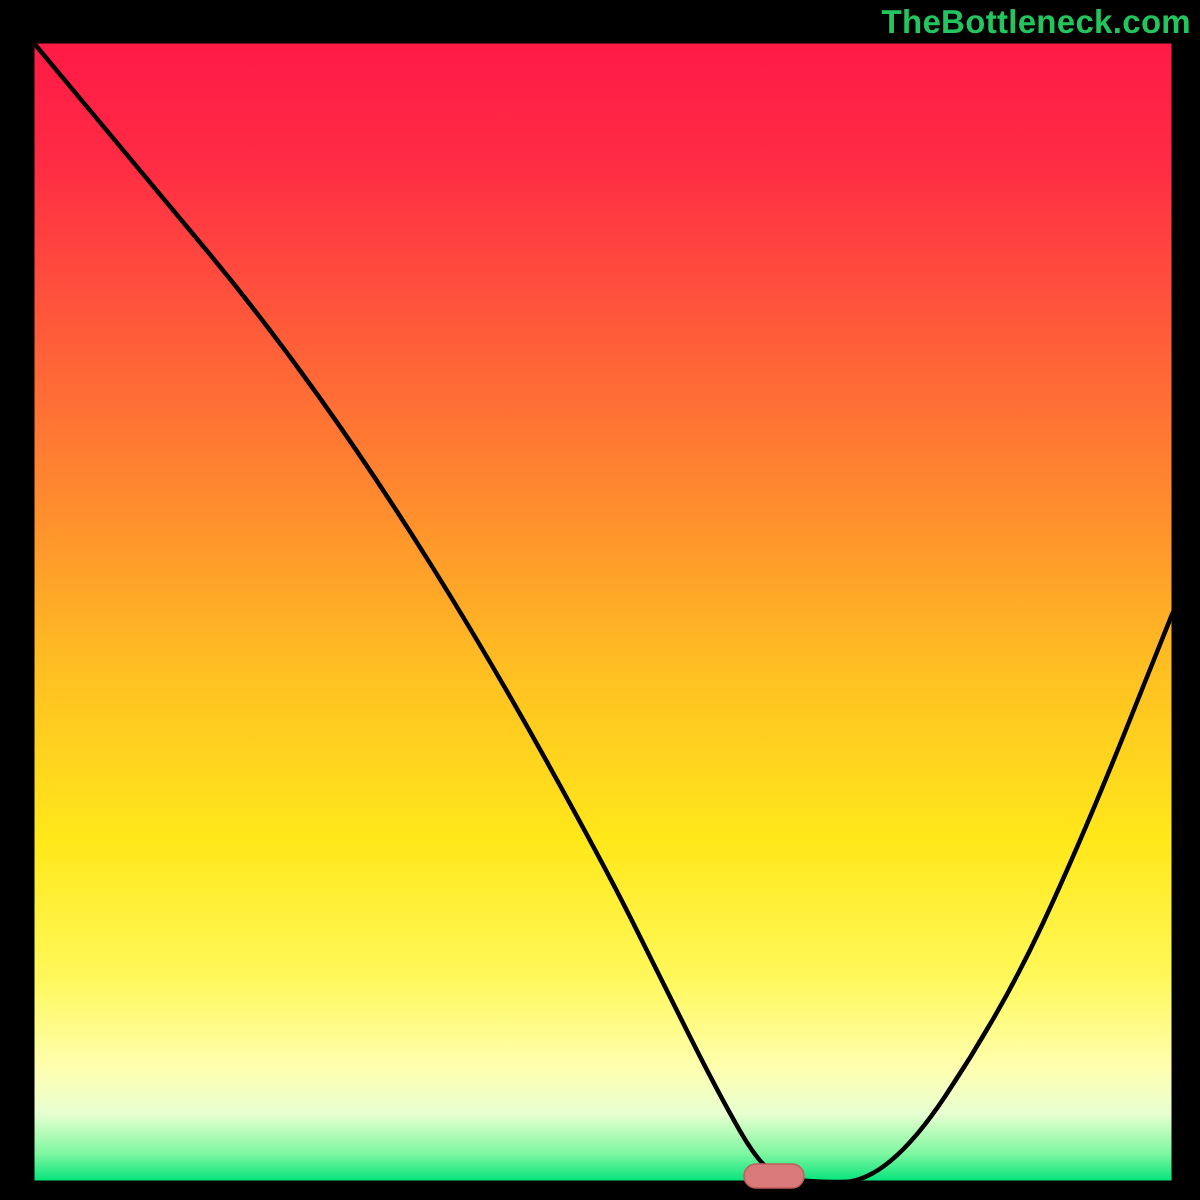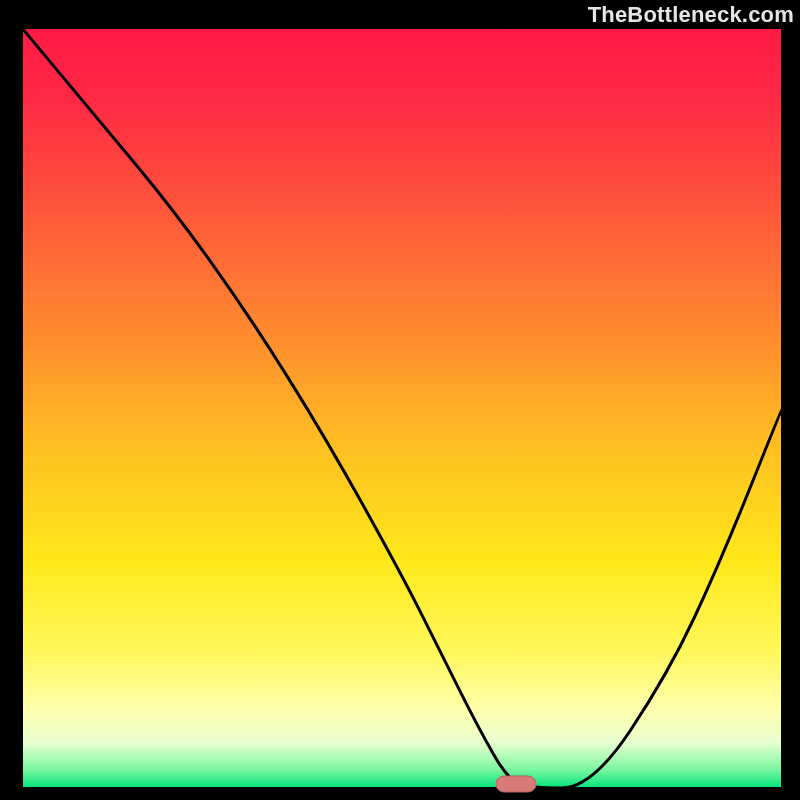--- a/index.html
+++ b/index.html
@@ -12,21 +12,21 @@
   }
   .stage {
     position: relative;
     width: 800px;
     height: 800px;
   }
   .watermark {
     position: absolute;
     top: 2px;
     right: 6px;
-    color: #e5e5e5;
+    color: #22c55e;
     font-family: Arial, Helvetica, sans-serif;
     font-size: 22px;
     font-weight: bold;
     letter-spacing: 0.2px;
   }
   svg { display: block; }
 </style>
 </head>
 <body>
 

